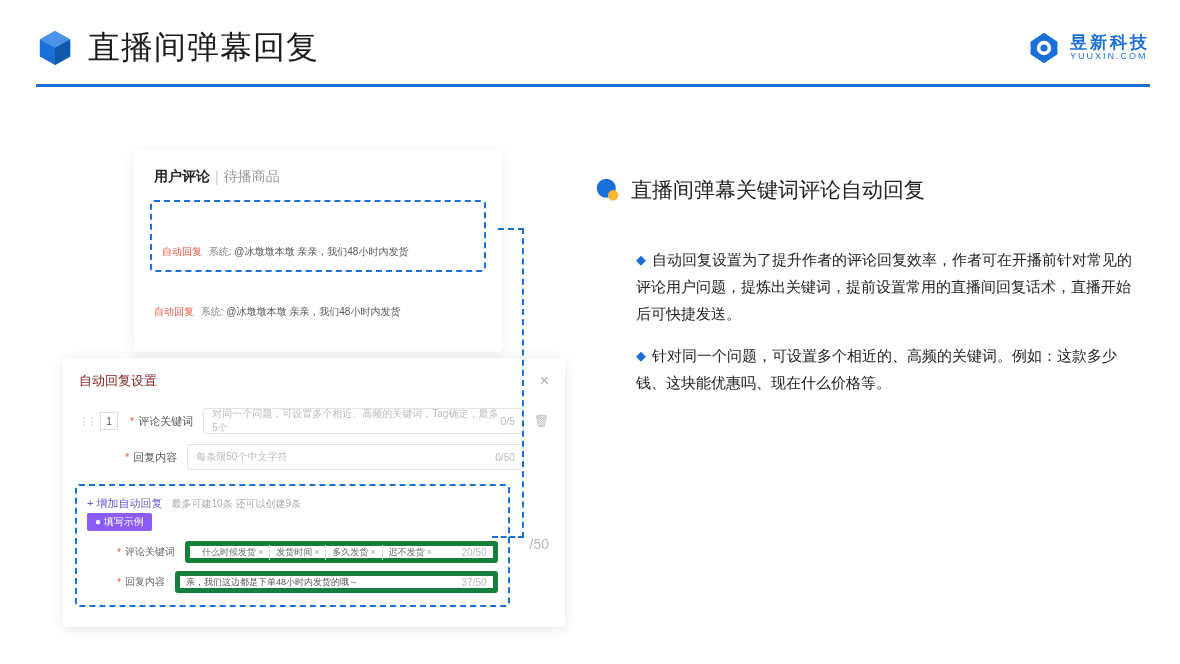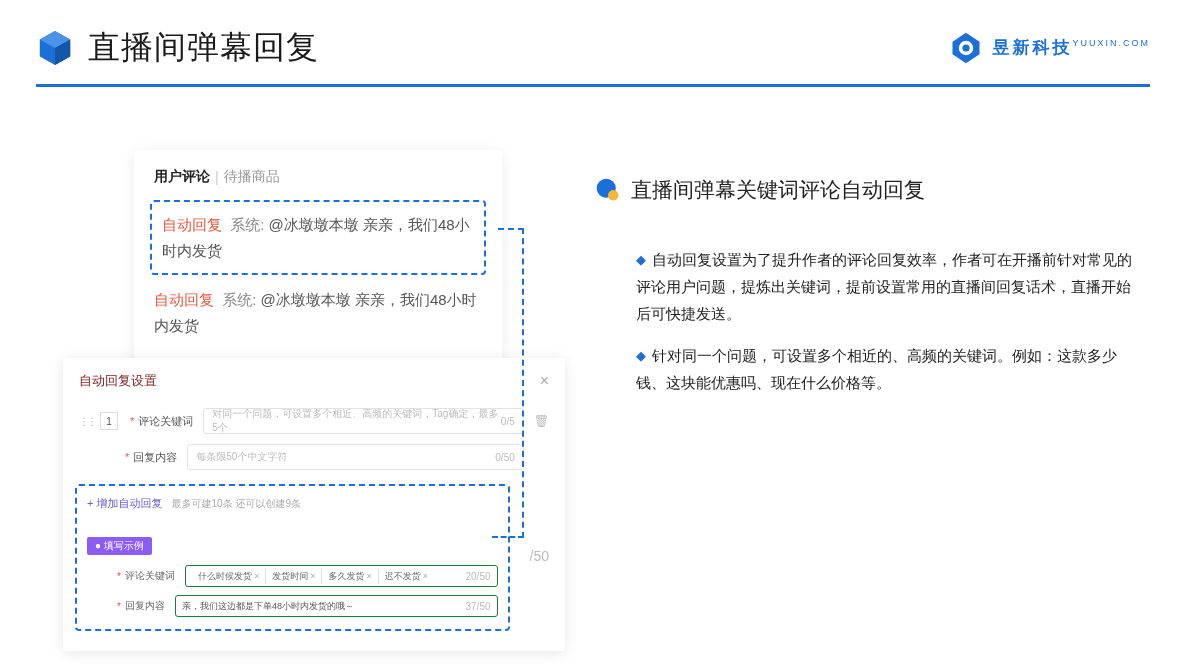--- a/index.html
+++ b/index.html
@@ -5,32 +5,32 @@
 * { margin:0; padding:0; box-sizing:border-box; }
 body { width:1180px; height:664px; background:#fff; font-family:"Microsoft YaHei",Arial,sans-serif; position:relative; overflow:hidden; }
 
 
 .hdr { position:absolute; left:36px; top:26px; right:30px; }
 .hdr-row { display:flex; align-items:center; }
 .cube-icon { width:38px; height:38px; margin-right:14px; position:relative; }
 .title { font-size:32px; font-weight:500; color:#1a1a1a; letter-spacing:1px; }
 .logo { margin-left:auto; display:flex; align-items:center; }
 .logo-mark { width:36px; height:36px; margin-right:8px; }
-.logo-txt { display:flex; flex-direction:row; line-height:1.1; }
+.logo-txt { display:flex; flex-direction:column; line-height:1.1; }
 .logo-cn { font-size:17px; font-weight:700; color:#1b6fd8; letter-spacing:3px; }
 .logo-en { font-size:9px; color:#1b6fd8; letter-spacing:2px; }
 .hrule { height:3px; background:#1b6fd8; margin-top:14px; }
 
 
 .card-comments { position:absolute; left:134px; top:150px; width:368px; background:#fff; box-shadow:0 2px 14px rgba(0,0,0,.08); border-radius:4px; padding:18px 20px 22px; }
 .tabs { display:flex; gap:5px; font-size:14px; font-weight:600; align-items:center; margin-bottom:14px; }
 .tab-active { color:#222; }
 .tab-div { color:#ccc; font-weight:400; }
 .tab-inactive { color:#999; font-weight:400; }
-.cmt { font-size:15px; line-height:1.7; margin-bottom:10px; color:#555; }
+.cmt { font-size:10px; line-height:1.7; margin-bottom:10px; color:#555;margin-top:31px; }
 .cmt .tag { color:#e9573f; margin-right:4px; }
 .cmt .sys { color:#888; }
 .hl-box { border:2px dashed #1b6fd8; border-radius:4px; padding:10px 10px; margin:0 -4px 12px -4px; }
 
 
 .card-set { position:absolute; left:63px; top:358px; width:502px; background:#fff; box-shadow:0 2px 14px rgba(0,0,0,.1); border-radius:3px; padding:14px 16px 20px; }
 .set-hdr { display:flex; align-items:center; margin-bottom:18px; }
 .set-title { font-size:13px; color:#7f1d1d; }
 .close-x { margin-left:auto; color:#aaa; font-size:16px; cursor:pointer; }
 .row { display:flex; align-items:center; font-size:11px; margin-bottom:10px; }
@@ -38,28 +38,28 @@
 .grip { color:#bbb; font-size:10px; letter-spacing:-2px; }
 .rownum { width:18px; height:18px; border:1px solid #ddd; display:flex; align-items:center; justify-content:center; color:#555; font-size:10px; }
 .req { color:#e9573f; margin-right:4px; }
 .lbl { color:#555; margin-right:10px; white-space:nowrap; }
 .inp { flex:1; height:26px; border:1px solid #e3e3e3; border-radius:3px; padding:0 8px; color:#bbb; font-size:10px; display:flex; align-items:center; justify-content:space-between; background:#fff; }
 .cnt { color:#bbb; font-size:10px; margin-left:auto; }
 .trash { color:#bbb; margin-left:10px; font-size:12px; }
 
 
 .example-wrap { border:2px dashed #1b6fd8; border-radius:4px; padding:10px 10px 12px; margin:4px -4px 0 -4px; }
-.add-link { font-size:11px; color:#6a5acd; margin-bottom:24px; }
+.add-link { font-size:11px; color:#6a5acd; margin-bottom:0; }
 .add-link .tip { color:#aaa; margin-left:6px; font-size:10px; }
 .badge-ex { display:inline-block; background:#8b5cf6; color:#fff; font-size:10px; padding:2px 8px; border-radius:2px; margin-bottom:10px; }
 .ex-row { display:flex; align-items:center; font-size:10px; margin-bottom:8px; }
 .ex-row .lbl { font-size:10px; color:#666; }
 .tag-chip { border-right:1px solid #ddd; padding:1px 6px; font-size:9px; color:#666; display:inline-flex; align-items:center; }
 .tag-chip .x { margin-left:2px; color:#aaa; }
-.ex-inp { flex:1; border:1px solid #15803d; border-radius:3px; padding:2px 6px; display:flex; align-items:center; height:22px; }
+.ex-inp { flex:1; border:5px solid #15803d; border-radius:3px; padding:2px 6px; display:flex; align-items:center; height:22px; }
 .ex-inp.text { color:#555; font-size:9px; justify-content:space-between; }
 .row-outer { display:flex; align-items:center; }
 .outer-cnt { color:#bbb; font-size:14px; margin-left:24px; }
 
 
 .rhead { position:absolute; left:595px; top:176px; display:flex; align-items:center; }
 .rhead-icon { width:26px; height:26px; margin-right:10px; position:relative; }
 .rhead-txt { font-size:21px; font-weight:500; color:#222; }
 .bul { position:absolute; left:636px; font-size:15px; color:#222; line-height:1.8; }
 .bul1 { top:246px; width:498px; }

